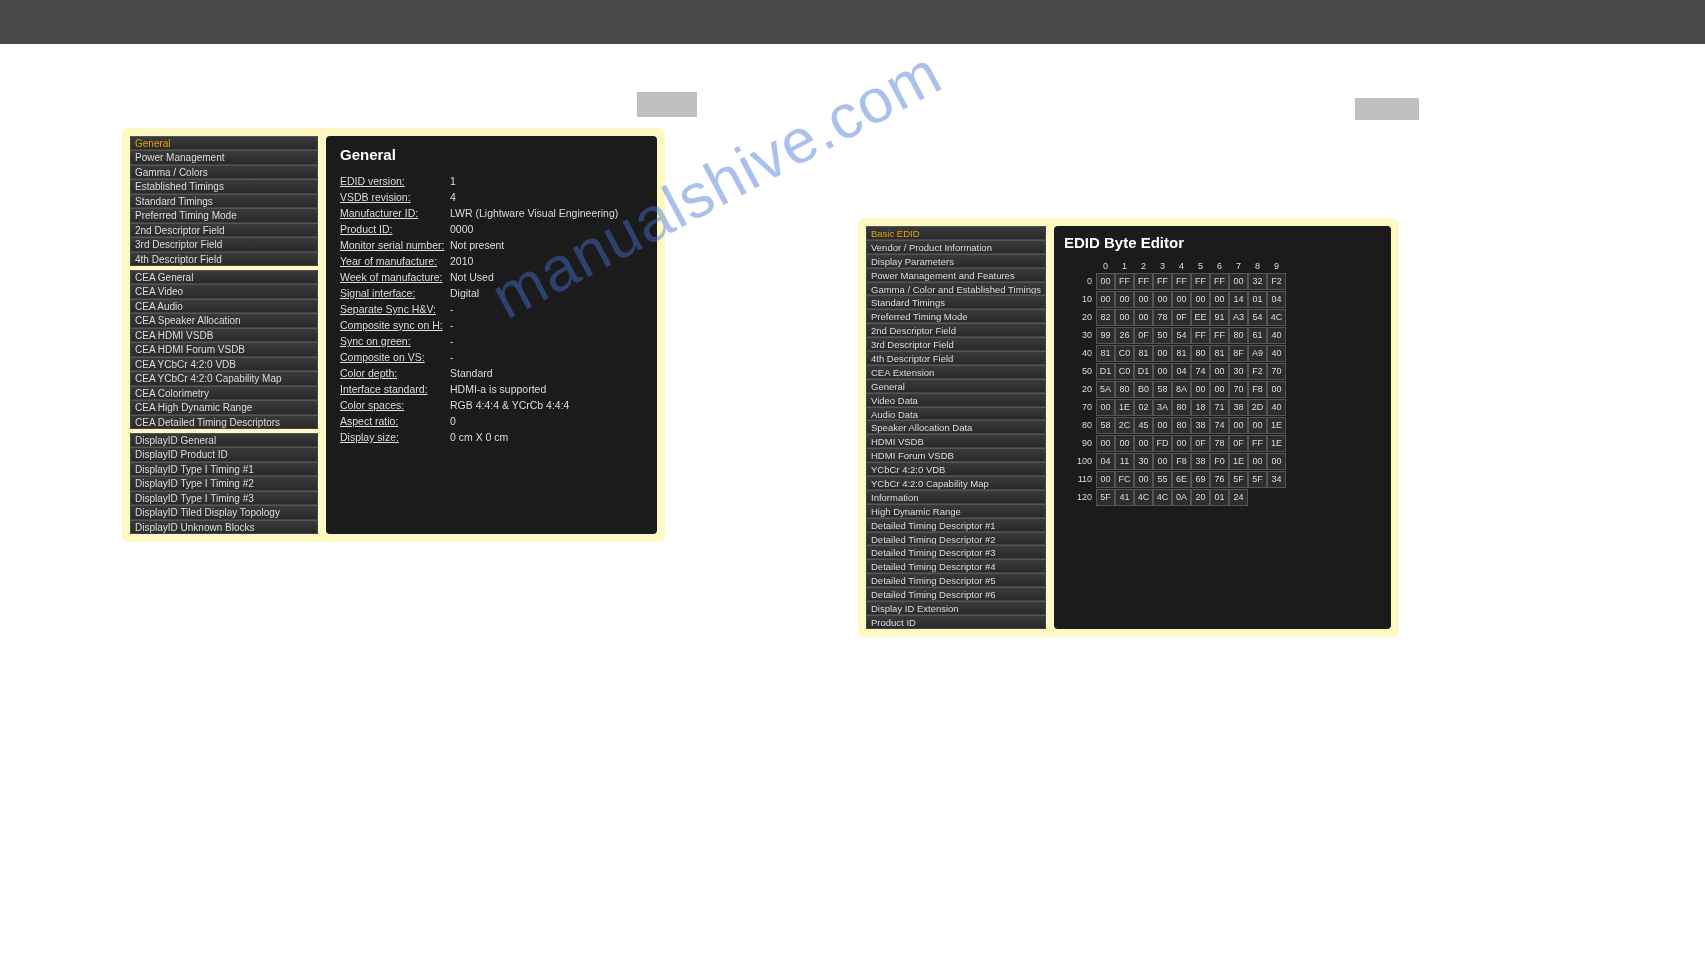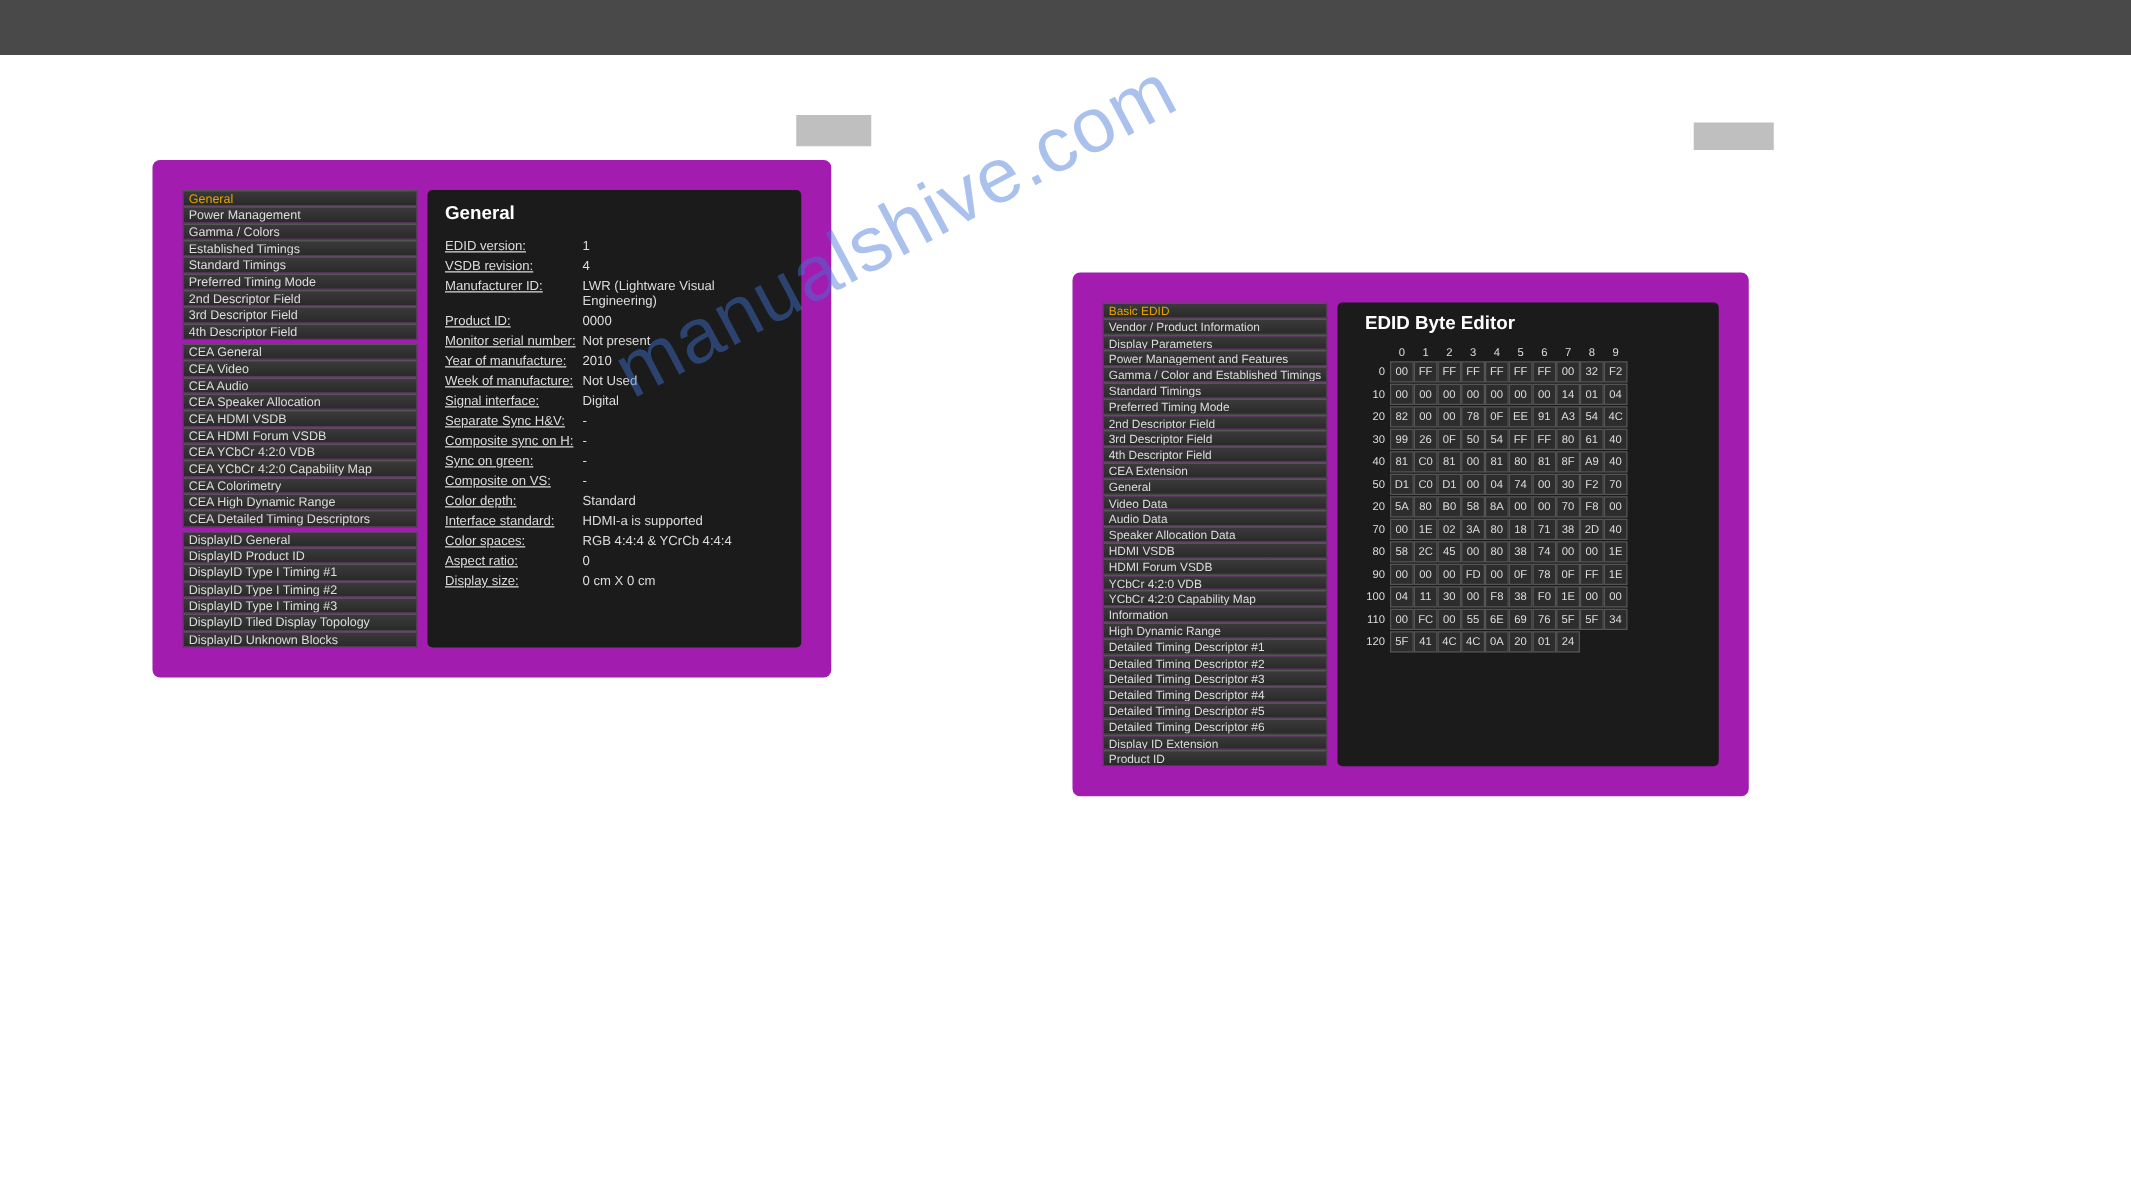--- a/index.html
+++ b/index.html
@@ -1,41 +1,41 @@
 <!DOCTYPE html>
 <html><head>
 <meta charset="utf-8">
 <style>
 html,body{margin:0;padding:0;background:#fff;font-family:Arial,Helvetica,sans-serif;}
 .topbar{height:44px;background:#494949;width:100%;}
 .chip{position:absolute;background:#bfbfbf;border-radius:0;}
 .chip-left{left:637px;top:92px;width:60px;height:25px;}
 .chip-right{left:1355px;top:98px;width:64px;height:22px;}
 
-.panel{position:absolute;background:#a21caf;color:#ccc;border-radius:6px;padding:24px;box-sizing:border-box;}
+.panel{position:absolute;background:#fef9c3;color:#ccc;border-radius:6px;padding:8px;box-sizing:border-box;}
 .panel-left{left:122px;top:128px;width:543px;height:414px;display:flex;gap:8px;}
 .panel-right{left:858px;top:218px;width:541px;height:419px;display:flex;gap:8px;}
 
 .sidebar{width:188px;display:flex;flex-direction:column;overflow:hidden;}
 .sidebar .item{background:linear-gradient(#3a3a3a,#2a2a2a);border:1px solid #444;border-top-color:#555;font-size:10px;line-height:12px;padding:1px 4px;color:#ddd;cursor:pointer;white-space:nowrap;overflow:hidden;}
 .sidebar .item.active{color:#e6a200;}
 .sidebar .sep{height:4px;background:transparent;}
 
 .right-sidebar{width:180px;display:flex;flex-direction:column;overflow:hidden;}
 .right-sidebar .item{background:linear-gradient(#3a3a3a,#2a2a2a);border:1px solid #444;border-top-color:#555;font-size:9.5px;line-height:11px;padding:1px 4px;color:#ddd;cursor:pointer;white-space:nowrap;overflow:hidden;}
 .right-sidebar .item.active{color:#e6a200;}
 
 .content{flex:1;background:#1b1b1b;border-radius:4px;padding:10px 14px;overflow:hidden;}
 .content h2{color:#fff;font-size:15px;font-weight:bold;margin:0 0 12px 0;}
 .kv{display:grid;grid-template-columns:110px 1fr;font-size:10.5px;row-gap:4px;color:#ddd;}
 .kv .k{color:#ddd;text-decoration:underline;}
 .kv .v{color:#ddd;}
 
 .byte-content{flex:1;background:#1b1b1b;border-radius:4px;padding:8px 10px;overflow:hidden;}
-.byte-content h2{color:#fff;font-size:15px;font-weight:bold;margin:0 0 10px 12px;}
+.byte-content h2{color:#fff;font-size:15px;font-weight:bold;margin:0 0 10px 0;}
 .byte-grid{display:grid;grid-template-columns:32px repeat(10,19px);gap:0;font-size:9px;color:#ddd;}
 .byte-grid .hdr{text-align:center;color:#ddd;padding-bottom:2px;}
 .byte-grid .rowlabel{text-align:right;padding-right:4px;line-height:17px;color:#ddd;}
 .byte-grid .cell{width:17px;height:15px;line-height:15px;text-align:center;background:#2d2d2d;border:1px solid #555;color:#ddd;font-size:9px;margin:0 0 1px 0;}
 .byte-grid .cell.emp{background:transparent;border-color:transparent;}
 
 .watermark{position:absolute;left:480px;top:270px;font-size:62px;color:rgba(66,118,214,0.45);transform:rotate(-28deg);transform-origin:left top;pointer-events:none;font-family:Arial,sans-serif;letter-spacing:1px;}
 </style>
 </head>
 <body>

